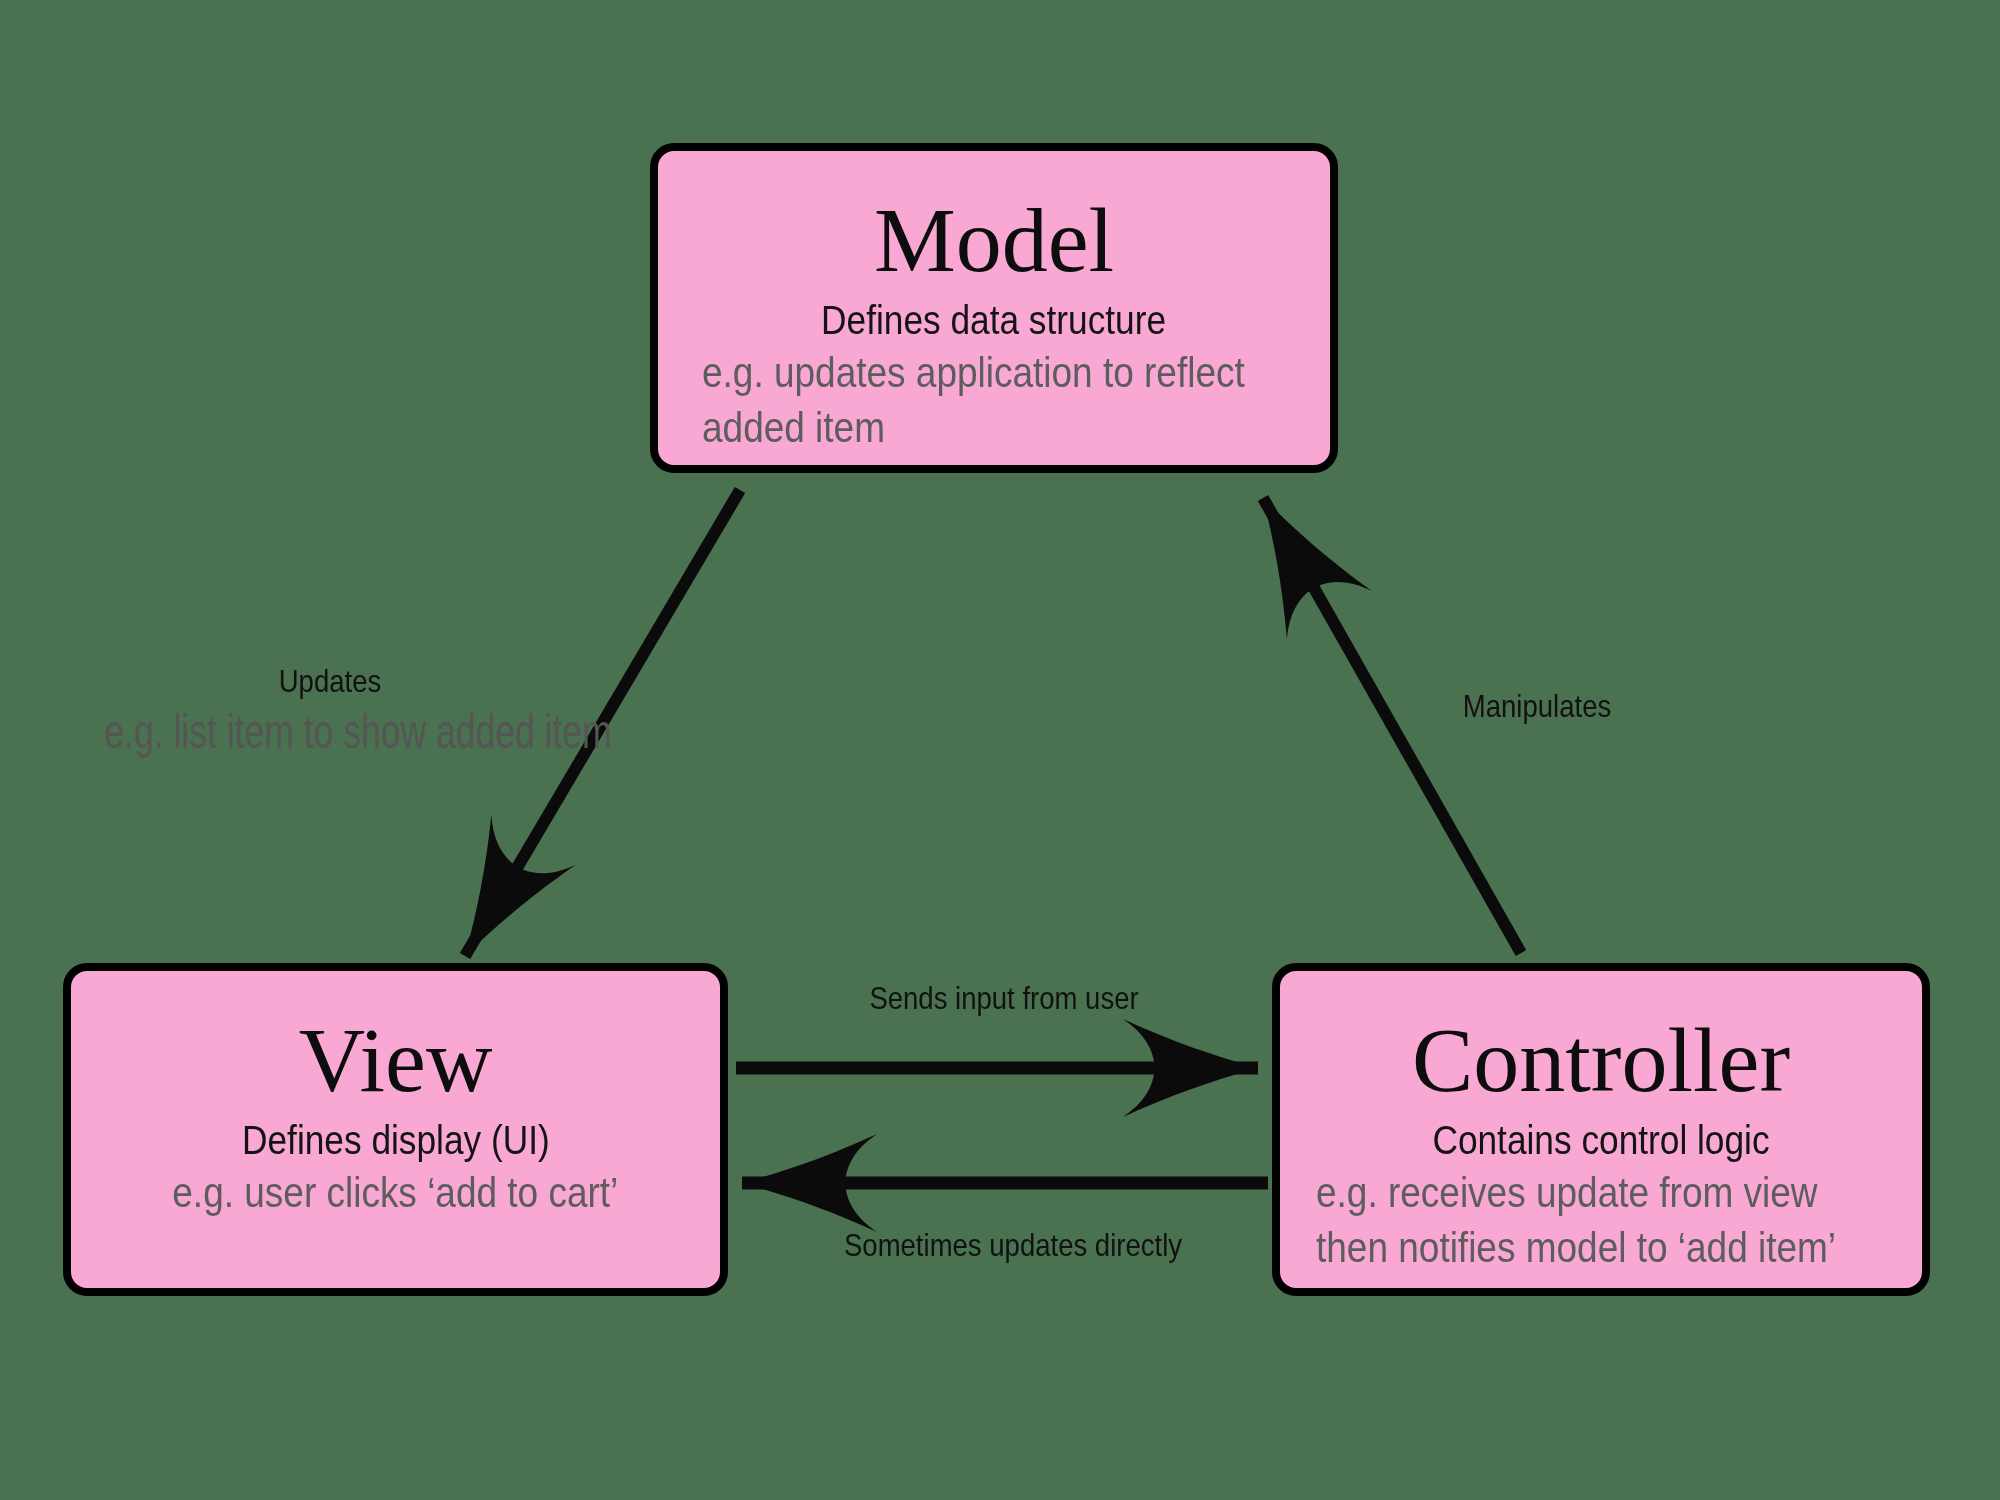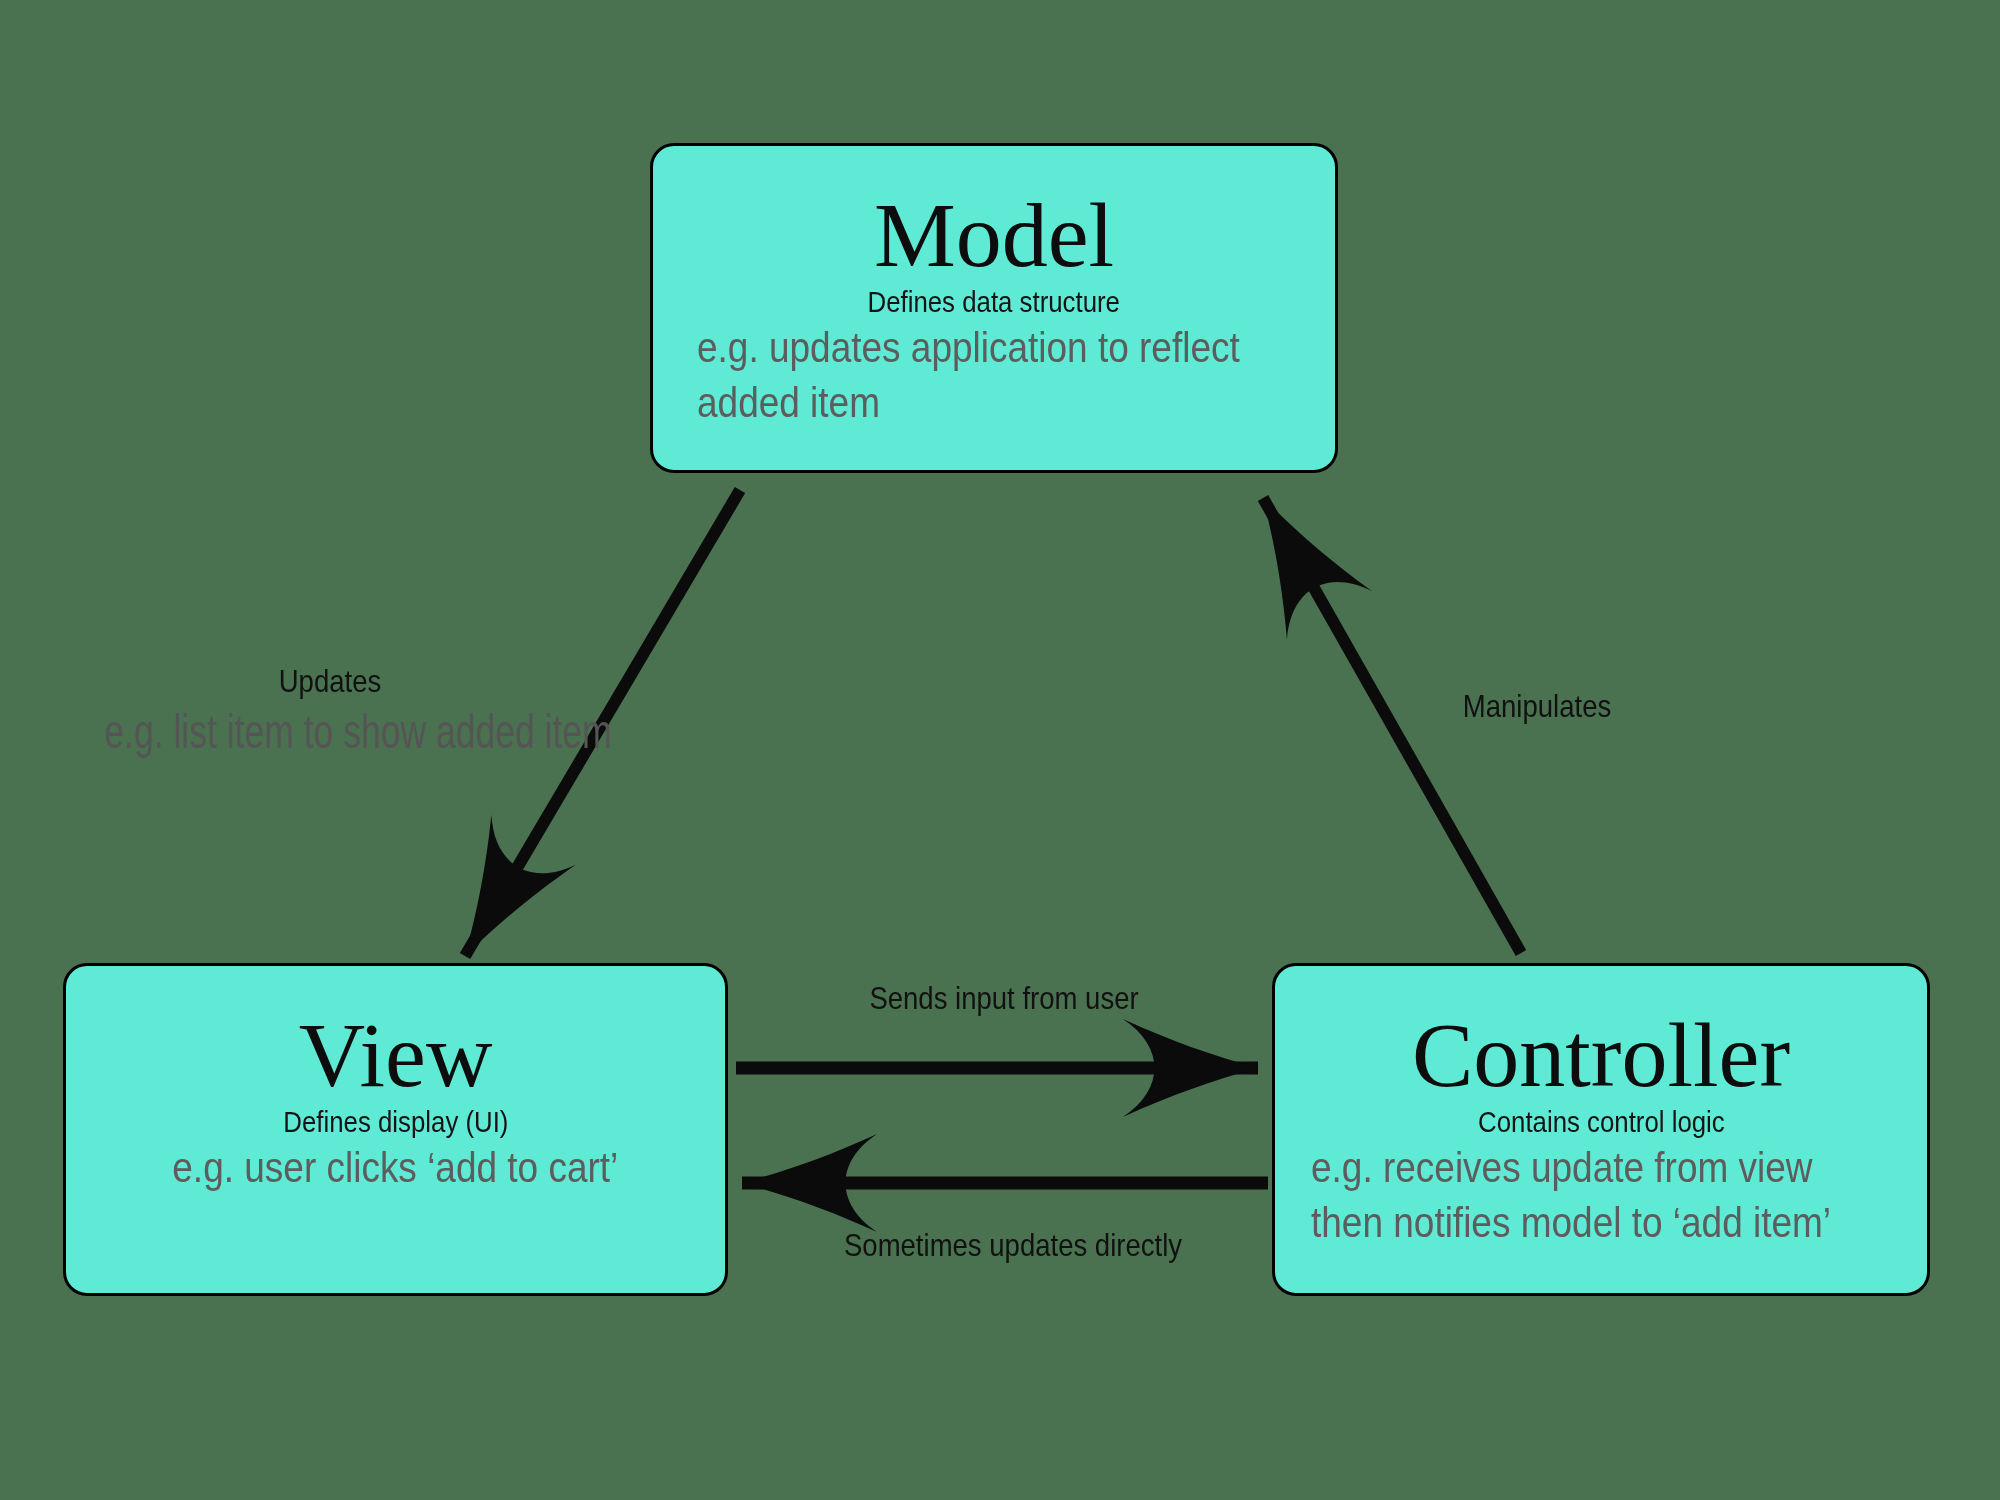--- a/index.html
+++ b/index.html
@@ -19,37 +19,37 @@
     left: 0; top: 0;
     width: 2000px;
     height: 1500px;
   }
   .arrow-line { stroke: #0b0b0b; fill: none; }
   .arrow-head { fill: #0b0b0b; stroke: none; }
 
   .box {
     position: absolute;
     box-sizing: border-box;
-    background: #5eead4;
-    border: 3px solid #000000;
+    background: #f9a8d4;
+    border: 8px solid #000000;
     border-radius: 24px;
     color: #111111;
     text-align: center;
     padding-top: 40px;
   }
   .box .title {
     font-family: "Liberation Serif", serif;
     font-size: 92px;
     line-height: 1.08;
     color: #0d0d0d;
   }
   .box .subtitle {
-    font-size: 30px;
+    font-size: 41px;
     line-height: 1.1;
-    margin-top: 0;
+    margin-top: 8px;
     color: #141414;
   }
   .box .eg {
     font-size: 43px;
     line-height: 1.28;
     margin-top: 2px;
     color: #5D5D5D;
   }
   .eg-left { text-align: left; padding-left: 44px; }
 

